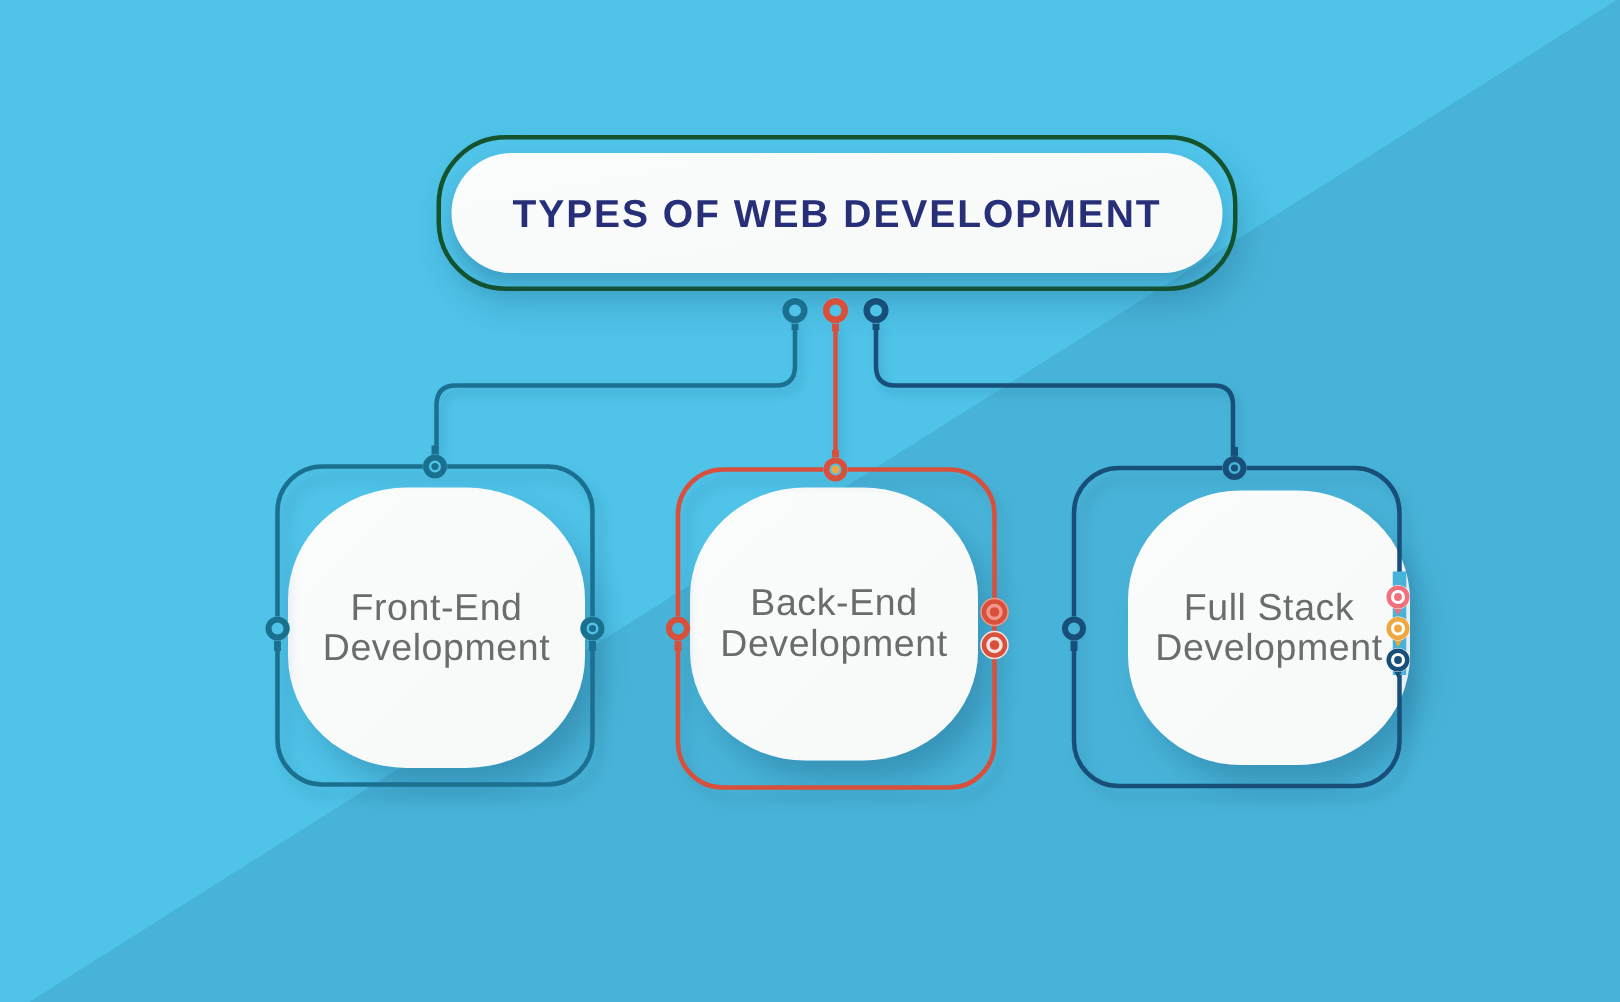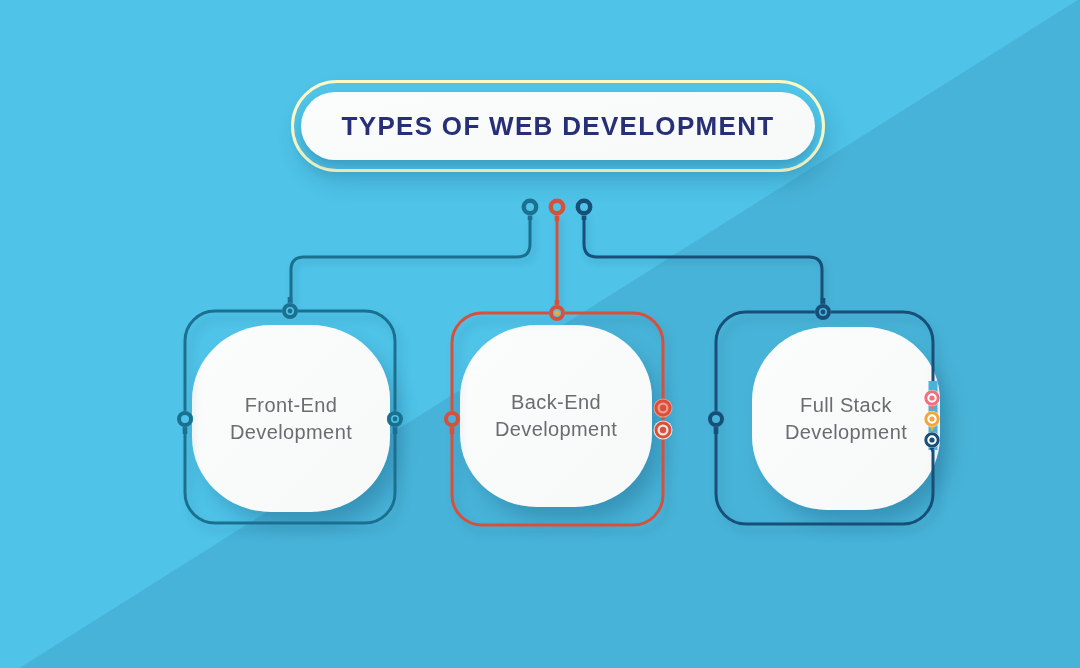--- a/index.html
+++ b/index.html
@@ -7,22 +7,22 @@
     position:relative;width:1080px;height:668px;overflow:hidden;
     background:var(--bg-light,#4fc3e8);
     font-family:"Liberation Sans",sans-serif;
   }
   .bg-dark-layer{
     position:absolute;inset:0;background:var(--bg-dark,#48b3d8);
     clip-path:polygon(99.8% 0%,100% 0%,100% 100%,1.8% 100%);
   }
   
   .title-outline{
-    position:absolute;left:291px;top:80px;width:534px;height:92px;
-    box-sizing:border-box;border:3px solid #fef9c3;border-radius:46px;
+    position:absolute;left:291px;top:90px;width:534px;height:104px;
+    box-sizing:border-box;border:3px solid #14532d;border-radius:46px;
     box-shadow:6px 12px 20px rgba(15,72,108,.18);
   }
   .title-pill{
     position:absolute;left:7px;right:7px;top:9px;bottom:9px;
     background:linear-gradient(170deg,#fbfcfc,var(--card,#f7f8f8));
     border-radius:40px;display:flex;align-items:center;justify-content:center;
     box-shadow:0 9px 14px -2px rgba(15,72,108,.32);
   }
   .title-text{
     font-size:26px;font-weight:700;letter-spacing:1.3px;
@@ -32,21 +32,21 @@
   .blob{
     position:absolute;border-radius:40%;
     background:linear-gradient(135deg,#fbfcfc,var(--card,#f7f8f8));
     box-shadow:10px 14px 20px -2px rgba(15,72,108,.30);
     display:flex;align-items:center;justify-content:center;
   }
   .blob-front{left:192px;top:325px;width:198px;height:187px;}
   .blob-back {left:460px;top:325px;width:192px;height:182px;}
   .blob-full {left:752px;top:327px;width:188px;height:183px;}
   .blob-label{
-    font-size:20px;line-height:27px;letter-spacing:.4px;text-align:center;
+    font-size:25px;line-height:27px;letter-spacing:.4px;text-align:center;
     color:var(--label-text,#6b6c6e);white-space:pre-line;
   }
   
   .overlay{position:absolute;inset:0;width:100%;height:100%;pointer-events:none;}
   .s-teal{stroke:var(--teal,#1b7090);}
   .s-red{stroke:var(--red,#d8503b);}
   .s-navy{stroke:var(--navy,#174f79);}
   .connector{fill:none;stroke-width:3;filter:drop-shadow(3px 4px 3px rgba(15,72,108,.20));}
   .stub{fill:none;stroke-width:4.6;}
   .frame{fill:none;stroke-width:3;filter:drop-shadow(5px 7px 4px rgba(15,72,108,.22));}

